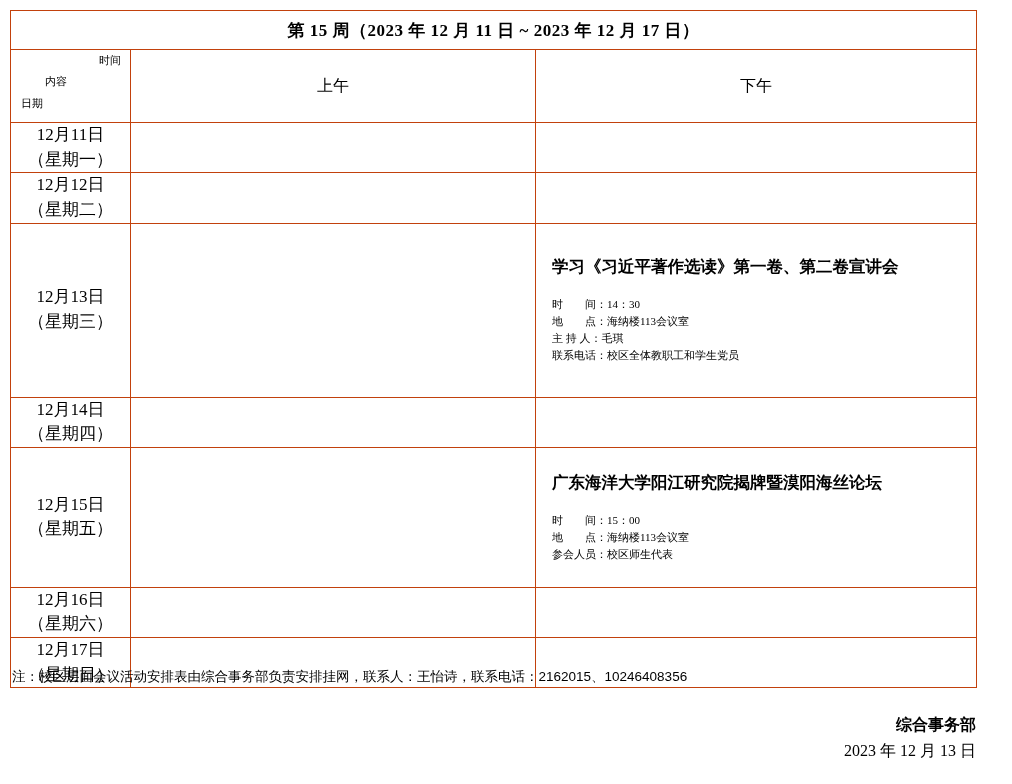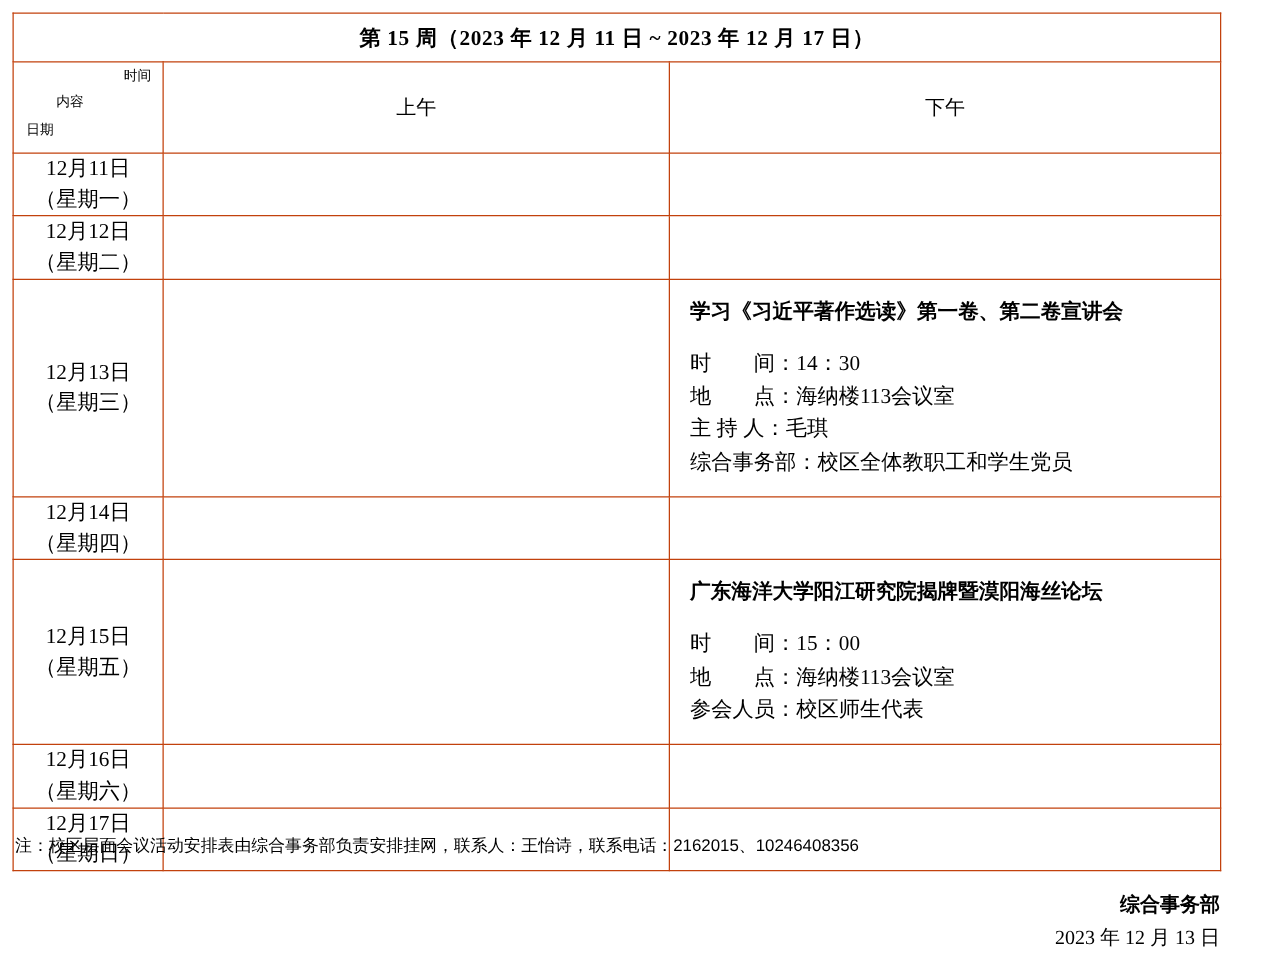--- a/index.html
+++ b/index.html
@@ -87,21 +87,21 @@
     padding: 14px 16px 14px 16px;
     font-size: 15.5px;
   }
   .event-title {
     font-weight: bold;
     font-size: 16.5px;
     margin-bottom: 18px;
   }
   .event-row {
     line-height: 1.55;
-    font-size: 17px;
+    font-size: 11px;
     white-space: pre;
   }
   .row-h-mid { height: 49px; }
   .note {
     position: absolute;
     left: 12px;
     top: 668px;
     font-size: 13.5px;
     font-family: "Liberation Sans", "DejaVu Sans", sans-serif;
   }
@@ -176,21 +176,21 @@
         </td>
         <td class="slot-cell empty-cell">
             <div class="slot-inner"></div>
           </td>
         <td class="slot-cell">
           <div class="slot-inner">
             <div class="event-title">学习《习近平著作选读》第一卷、第二卷宣讲会</div>
             <div class="event-row">时　　间：14：30</div>
             <div class="event-row">地　　点：海纳楼113会议室</div>
             <div class="event-row">主 持 人：毛琪</div>
-            <div class="event-row">综合事务部：校区全体教职工和学生党员</div>
+            <div class="event-row">联系电话：校区全体教职工和学生党员</div>
           </div>
         </td>
       </tr>
 
       <tr class="row-h-mid">
         <td class="date-cell">
           <div>12月14日</div>
           <div>（星期四）</div>
         </td>
         <td class="slot-cell empty-cell">

